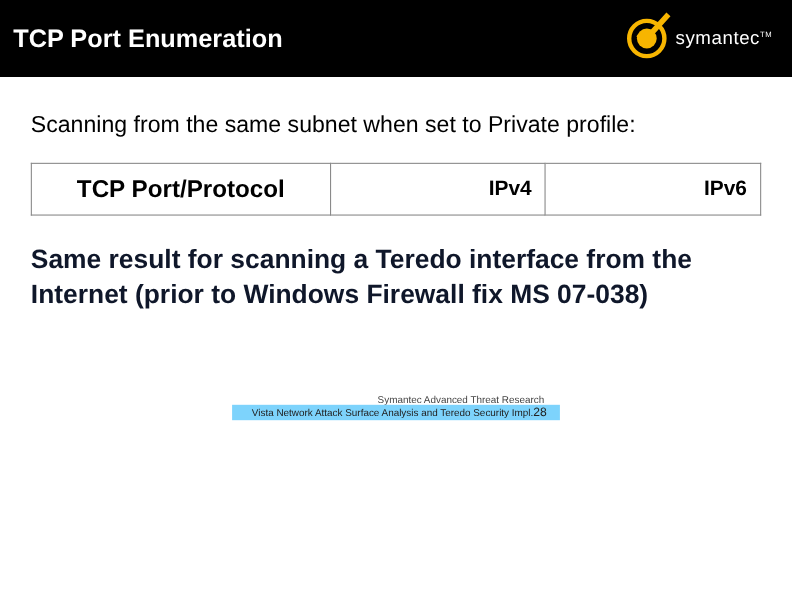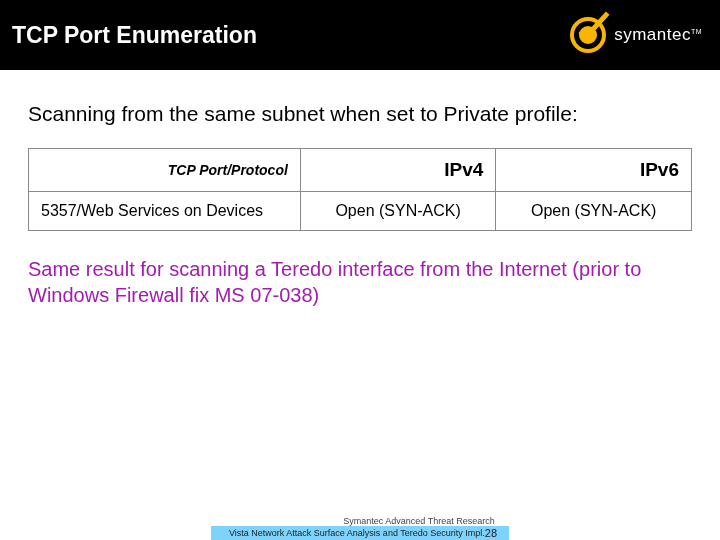--- a/index.html
+++ b/index.html
@@ -1,36 +1,36 @@
 <!DOCTYPE html>
 <html><head>
 <meta charset="utf-8">
 <style>
   * { margin: 0; padding: 0; box-sizing: border-box; }
   html, body { width: 720px; height: 540px; font-family: Arial, Helvetica, sans-serif; background: #fff; overflow: hidden; }
-  .slide { width: 720px; height: 540px; position: relative; display: flex; flex-direction: column; }
+  .slide { width: 720px; height: 382px; position: relative; display: flex; flex-direction: column; }
   .titlebar { background: #000; height: 70px; display: flex; align-items: center; justify-content: space-between; padding: 0 18px 0 12px; }
   .title { color: #fff; font-size: 23px; font-weight: bold; }
   .logo { display: flex; align-items: center; gap: 8px; }
   .logo-mark { position: relative; width: 36px; height: 36px; }
   .logo-ring { position: absolute; border-radius: 50%; }
   .ring-outer { width: 36px; height: 36px; border: 4px solid #f7b500; top: 0; left: 0; box-sizing: border-box; }
   .ring-inner { width: 18px; height: 18px; background: #f7b500; top: 9px; left: 9px; }
   .check { position: absolute; width: 44px; height: 44px; left: -4px; top: -6px; }
   .logo-text { color: #fff; font-size: 17px; letter-spacing: 0.5px; font-weight: 500; }
   .tm { font-size: 7px; vertical-align: super; }
   .content { flex: 1; padding: 32px 28px 0 28px; }
   .lead { font-size: 21px; color: #000; margin-bottom: 22px; }
   table { width: 100%; border-collapse: collapse; margin-bottom: 26px; }
   th, td { border: 1px solid #8a8a8a; padding: 10px 12px; font-size: 16px; }
-  th.protocol { text-align: right; font-weight: bold; width: 41%; font-size: 14px; font-style: italic; }
+  th.protocol { text-align: center; font-weight: bold; width: 41%; font-size: 22px; }
   th.ipcol { text-align: right; font-weight: bold; width: 29.5%; font-size: 19px; }
   td.protocol { text-align: left; }
   td.val { text-align: center; }
-  .note { font-size: 20px; color: #a21caf; line-height: 1.28; }
+  .note { font-size: 24px; color: #0f172a; line-height: 1.28; font-weight: bold; }
   .footer { height: 24px; display: flex; align-items: center; font-size: 9px; color: #444; flex-direction: column; }
   .footer-left { flex: 0 0 42%; padding-left: 118px; }
   .footer-right { flex: 1; background: #7dd3fc; height: 100%; display: flex; align-items: center; justify-content: space-between; padding: 0 12px 0 18px; color: #222; }
   .pagenum { font-size: 11px; }
 </style>
 </head>
 <body>
 
 <div class="slide">
 
@@ -55,25 +55,20 @@
 
     <table>
       <thead>
         <tr>
           <th class="protocol">TCP Port/Protocol</th>
           <th class="ipcol">IPv4</th>
           <th class="ipcol">IPv6</th>
         </tr>
       </thead>
       <tbody>
-        <tr>
-          <td class="protocol">5357/Web Services on Devices</td>
-          <td class="val">Open (SYN-ACK)</td>
-          <td class="val">Open (SYN-ACK)</td>
-        </tr>
       </tbody>
     </table>
 
     <p class="note">Same result for scanning a Teredo interface from the Internet (prior to Windows Firewall fix MS 07-038)</p>
   </div>
 
   <div class="footer">
     <div class="footer-left">Symantec Advanced Threat Research</div>
     <div class="footer-right">
       <span>Vista Network Attack Surface Analysis and Teredo Security Impl.</span>

